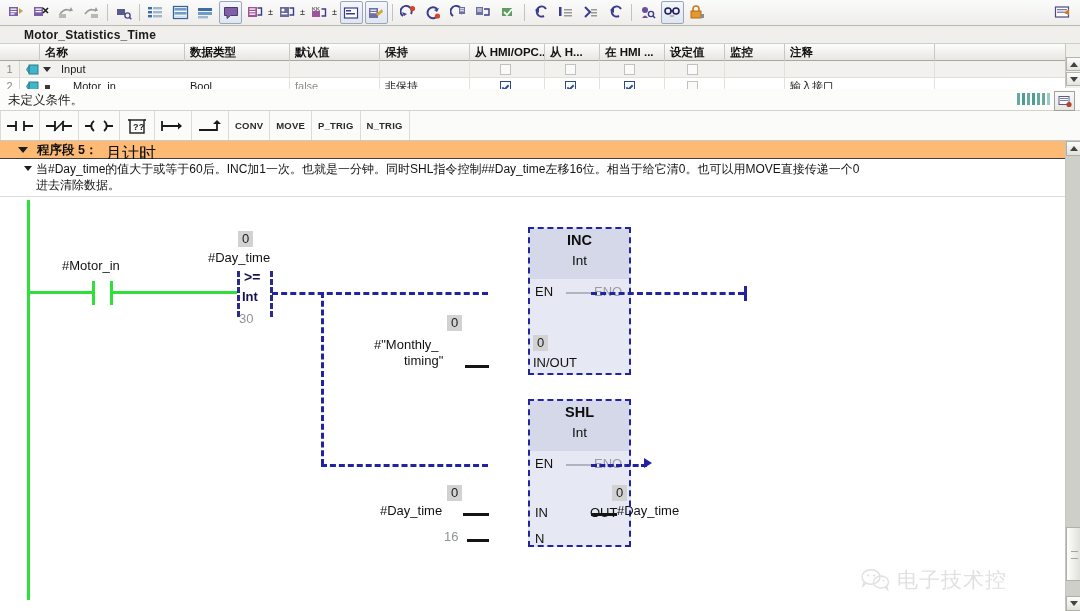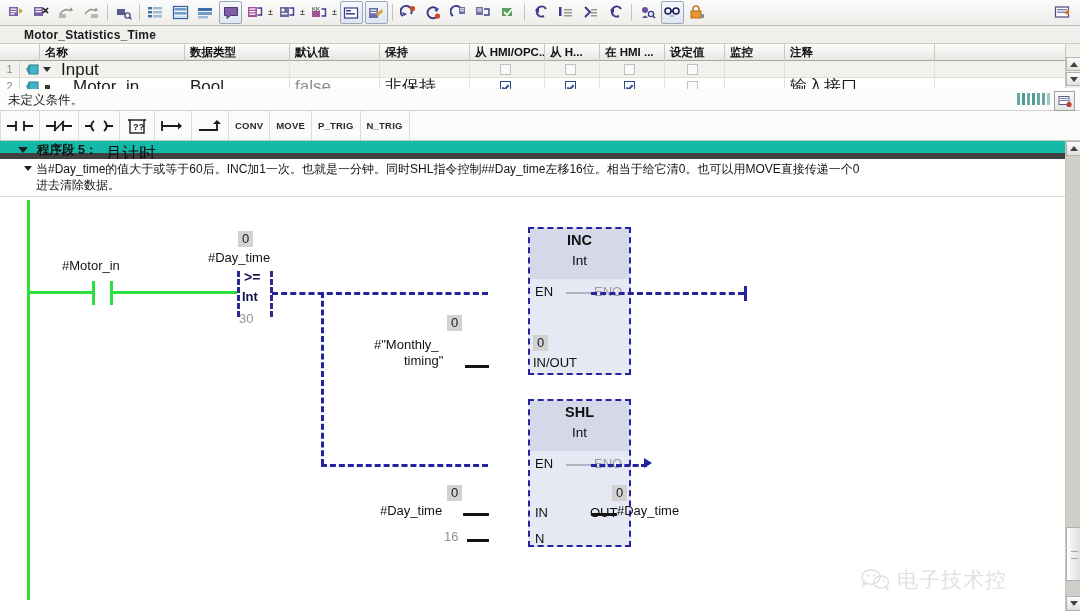--- a/index.html
+++ b/index.html
@@ -93,21 +93,21 @@
   .ithead .cell { font-weight: bold; color: #111; }
   .itrow {
     position: absolute; left: 0; width: 1080px; height: 17px;
     box-sizing: border-box;
     border-bottom: 1px solid #e0e0da;
   }
   .itrow.r1 { top: 17px; background: #f2f1ed; }
   .itrow.r2 { top: 34px; background: #ffffff; }
   .itrow .cell {
     border-right: 1px solid #e2e2dc;
-    font-size: 17px; color: #1a1a1a; font-weight: normal;
+    font-size: 11px; color: #1a1a1a; font-weight: normal;
   }
   .rownum {
     position: absolute; left: 0; top: 0; width: 20px; height: 17px;
     text-align: center; line-height: 17px;
     font-size: 11px; color: #8a8a84;
     border-right: 1px solid #d7d7d1;
     box-sizing: border-box;
   }
   .varicon {
     position: absolute; left: 26px; top: 3px;
@@ -213,22 +213,22 @@
     box-sizing: border-box;
     flex: 0 0 auto;
     letter-spacing: 0.2px;
   }
   .pbtn:first-child { border-left: 1px solid #dedbd6; }
 
   
   .nwhead {
     position: absolute; left: 0; top: 141px;
     width: 1065px; height: 18px;
-    background: #14b8a6;
-    border-bottom: 6px solid #404040;
+    background: #fdba74;
+    border-bottom: 1px solid #404040;
     box-sizing: border-box;
   }
   .nwhead .tri {
     position: absolute; left: 18px; top: 6px;
     width: 0; height: 0;
     border-left: 5px solid transparent;
     border-right: 5px solid transparent;
     border-top: 6px solid #1d1d1d;
   }
   .nwhead .lbl {

